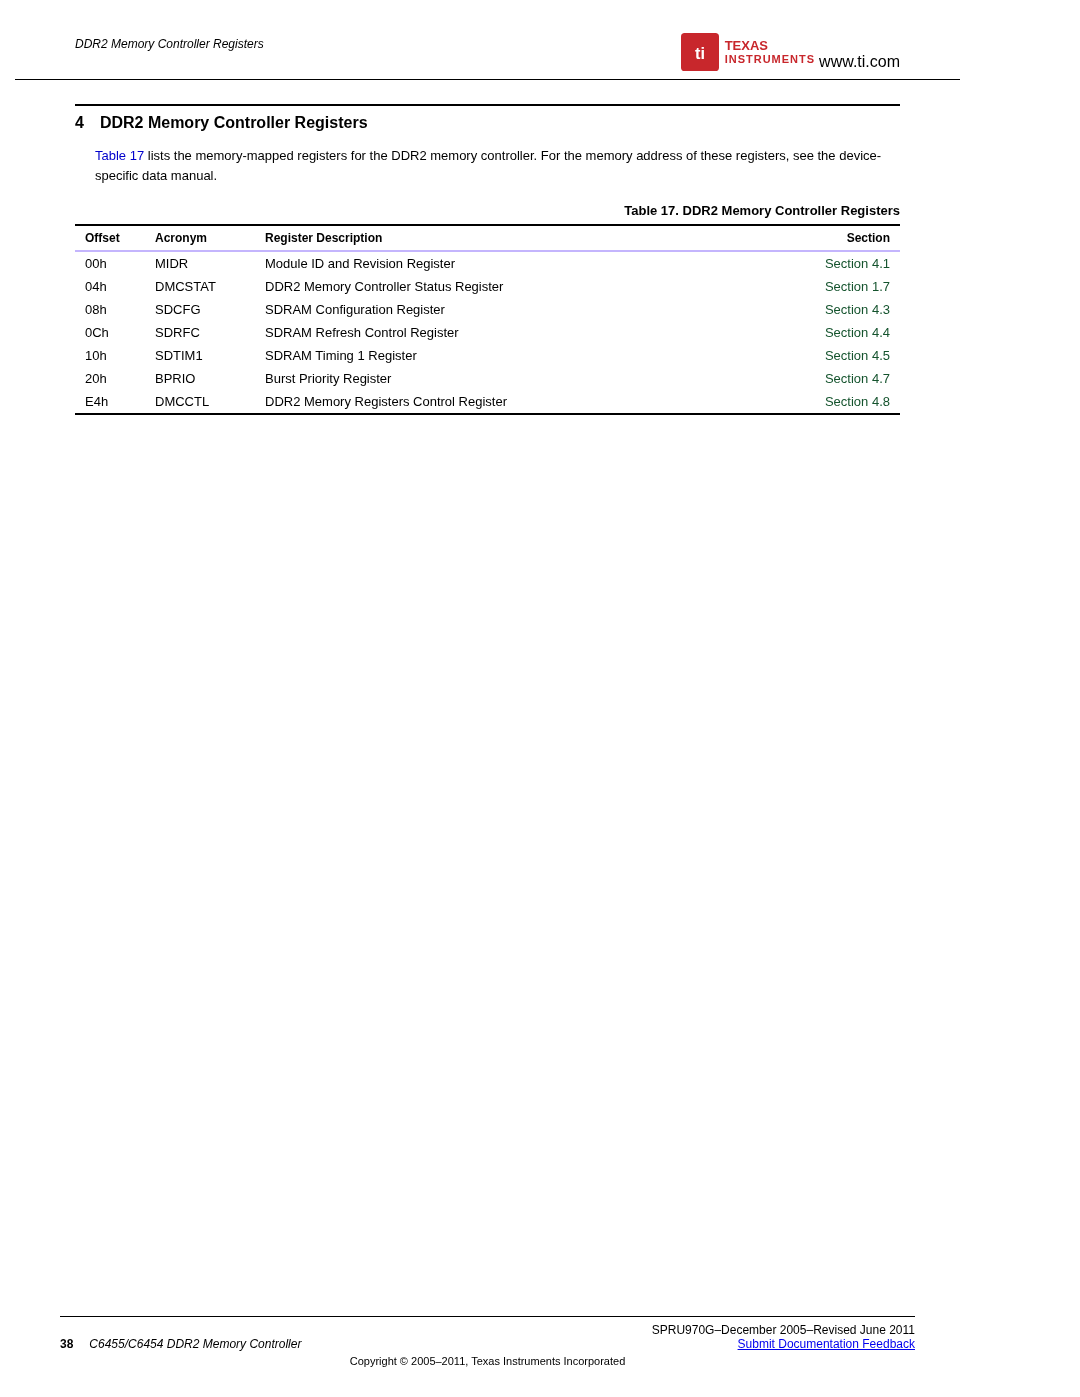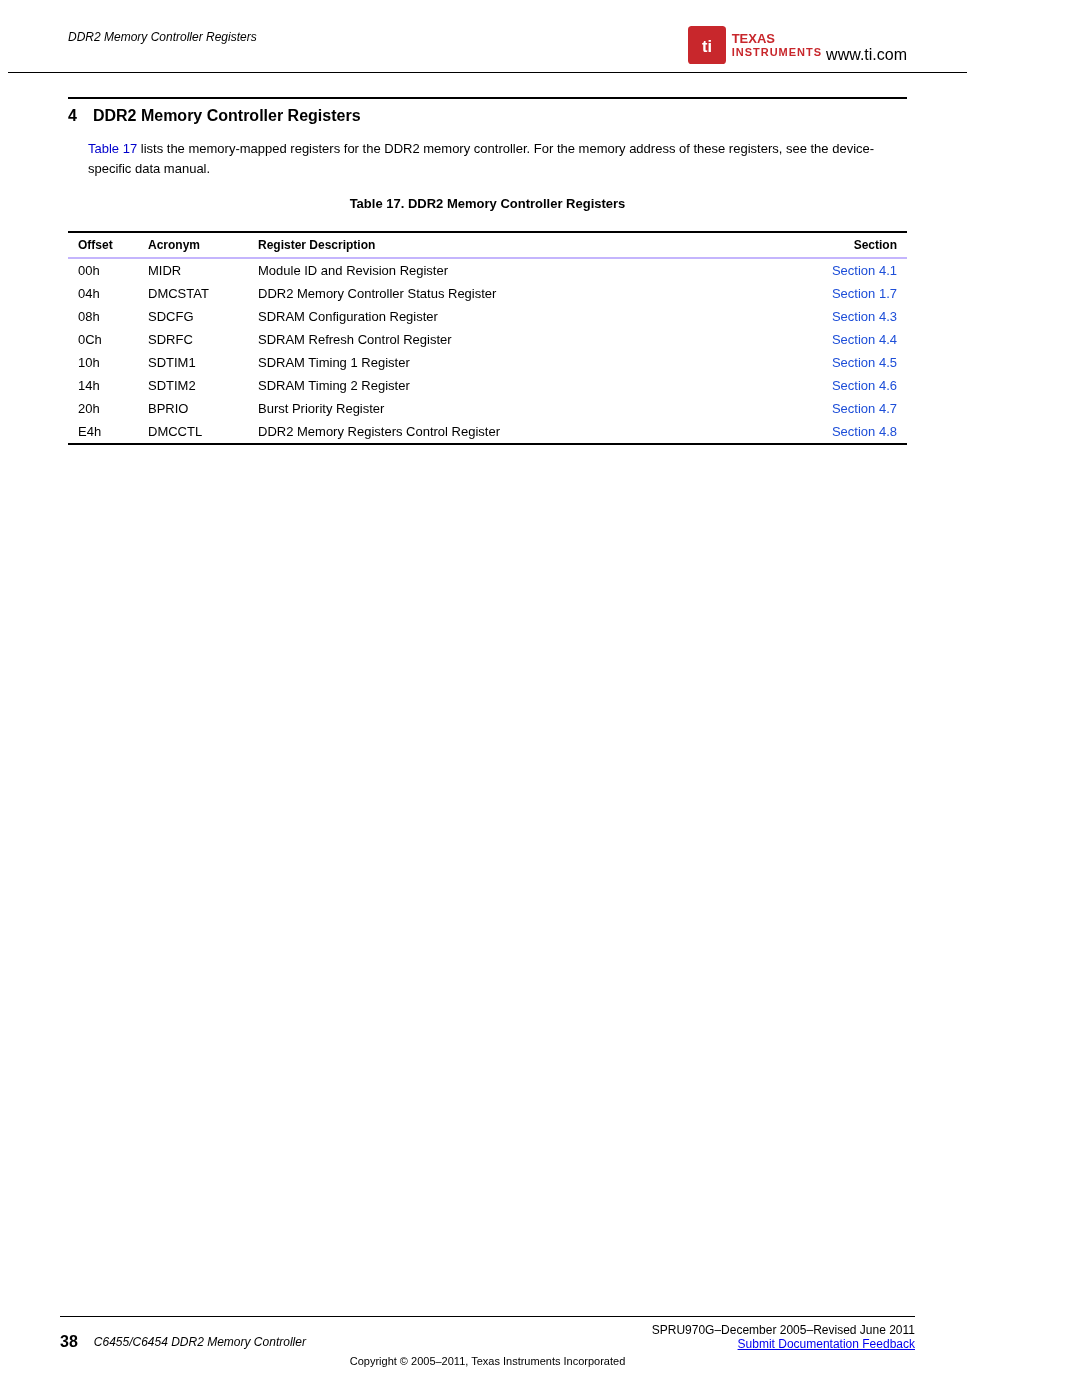--- a/index.html
+++ b/index.html
@@ -9,21 +9,21 @@
       background: #fff;
       color: #000;
       width: 1080px;
       min-height: 1397px;
       position: relative;
     }
 
     .page-container {
       width: 975px;
       min-height: 1397px;
-      padding: 8px;
+      padding: 15px;
       position: relative;
       background: #fff;
     }
 
     
     .page-header {
       display: flex;
       justify-content: space-between;
       align-items: flex-start;
       padding: 18px 60px 8px 60px;
@@ -93,24 +93,24 @@
     .body-text a, .link {
       color: #0000cc;
       text-decoration: none;
     }
 
     
     .table-container {
       margin-bottom: 24px;
     }
     .table-title {
-      text-align: center;
-      font-weight: bold;
-      font-size: 13px;
-      margin-bottom: 20px;
+      text-align: right;
+      font-weight: bold;
+      font-size: 13px;
+      margin-bottom: 6px;
     }
     table.data-table {
       width: 100%;
       border-collapse: collapse;
       font-size: 13px;
     }
     table.data-table thead tr {
       border-top: 2px solid #000;
       border-bottom: 2px solid #c4b5fd;
     }
@@ -139,21 +139,21 @@
     }
     table.data-table td.section-col {
       text-align: right;
       width: 100px;
       color: #0000cc;
     }
     table.data-table th.section-th {
       text-align: right;
     }
     .section-link {
-      color: #1d4ed8;
+      color: #14532d;
       text-decoration: none;
       cursor: pointer;
       margin-top: 44px;
     }
 
     
     .page-footer {
       position: absolute;
       bottom: 30px;
       left: 0;
@@ -170,21 +170,21 @@
     }
     .footer-right {
       font-size: 12px;
       text-align: right;
     }
     .footer-bottom {
       text-align: center;
       font-size: 11px;
     }
     .page-number {
-      font-size: 16px;
+      font-size: 12px;
       font-weight: bold;
     }
   </style>
 </head>
 <body>
 
 <div class="page-container">
 
   <div class="page-header">
     <div class="header-left">DDR2 Memory Controller Registers</div>
@@ -250,26 +250,20 @@
               <td class="desc-col">SDRAM Refresh Control Register</td>
               <td class="section-col"><a href="#" class="section-link">Section 4.4</a></td>
             </tr>
             <tr>
               <td class="offset-col">10h</td>
               <td class="acronym-col">SDTIM1</td>
               <td class="desc-col">SDRAM Timing 1 Register</td>
               <td class="section-col"><a href="#" class="section-link">Section 4.5</a></td>
             </tr>
             <tr>
-              <td class="offset-col">14h</td>
-              <td class="acronym-col">SDTIM2</td>
-              <td class="desc-col">SDRAM Timing 2 Register</td>
-              <td class="section-col"><a href="#" class="section-link">Section 4.6</a></td>
-            </tr>
-            <tr>
               <td class="offset-col">20h</td>
               <td class="acronym-col">BPRIO</td>
               <td class="desc-col">Burst Priority Register</td>
               <td class="section-col"><a href="#" class="section-link">Section 4.7</a></td>
             </tr>
             <tr>
               <td class="offset-col">E4h</td>
               <td class="acronym-col">DMCCTL</td>
               <td class="desc-col">DDR2 Memory Registers Control Register</td>
               <td class="section-col"><a href="#" class="section-link">Section 4.8</a></td>

